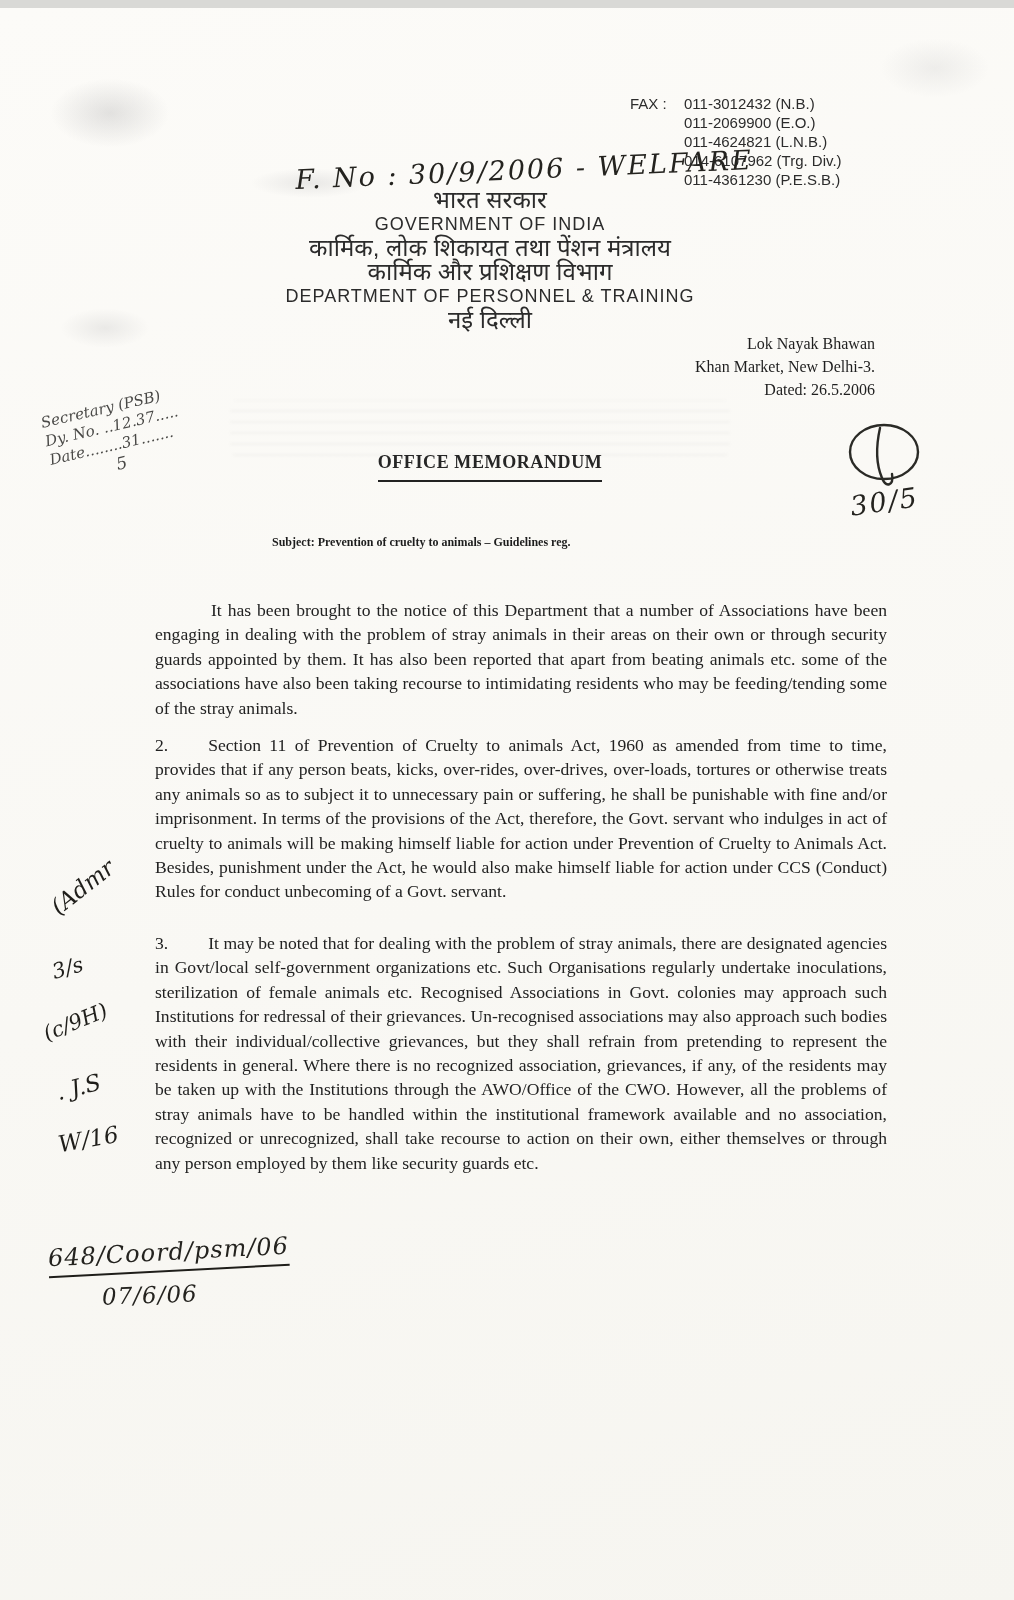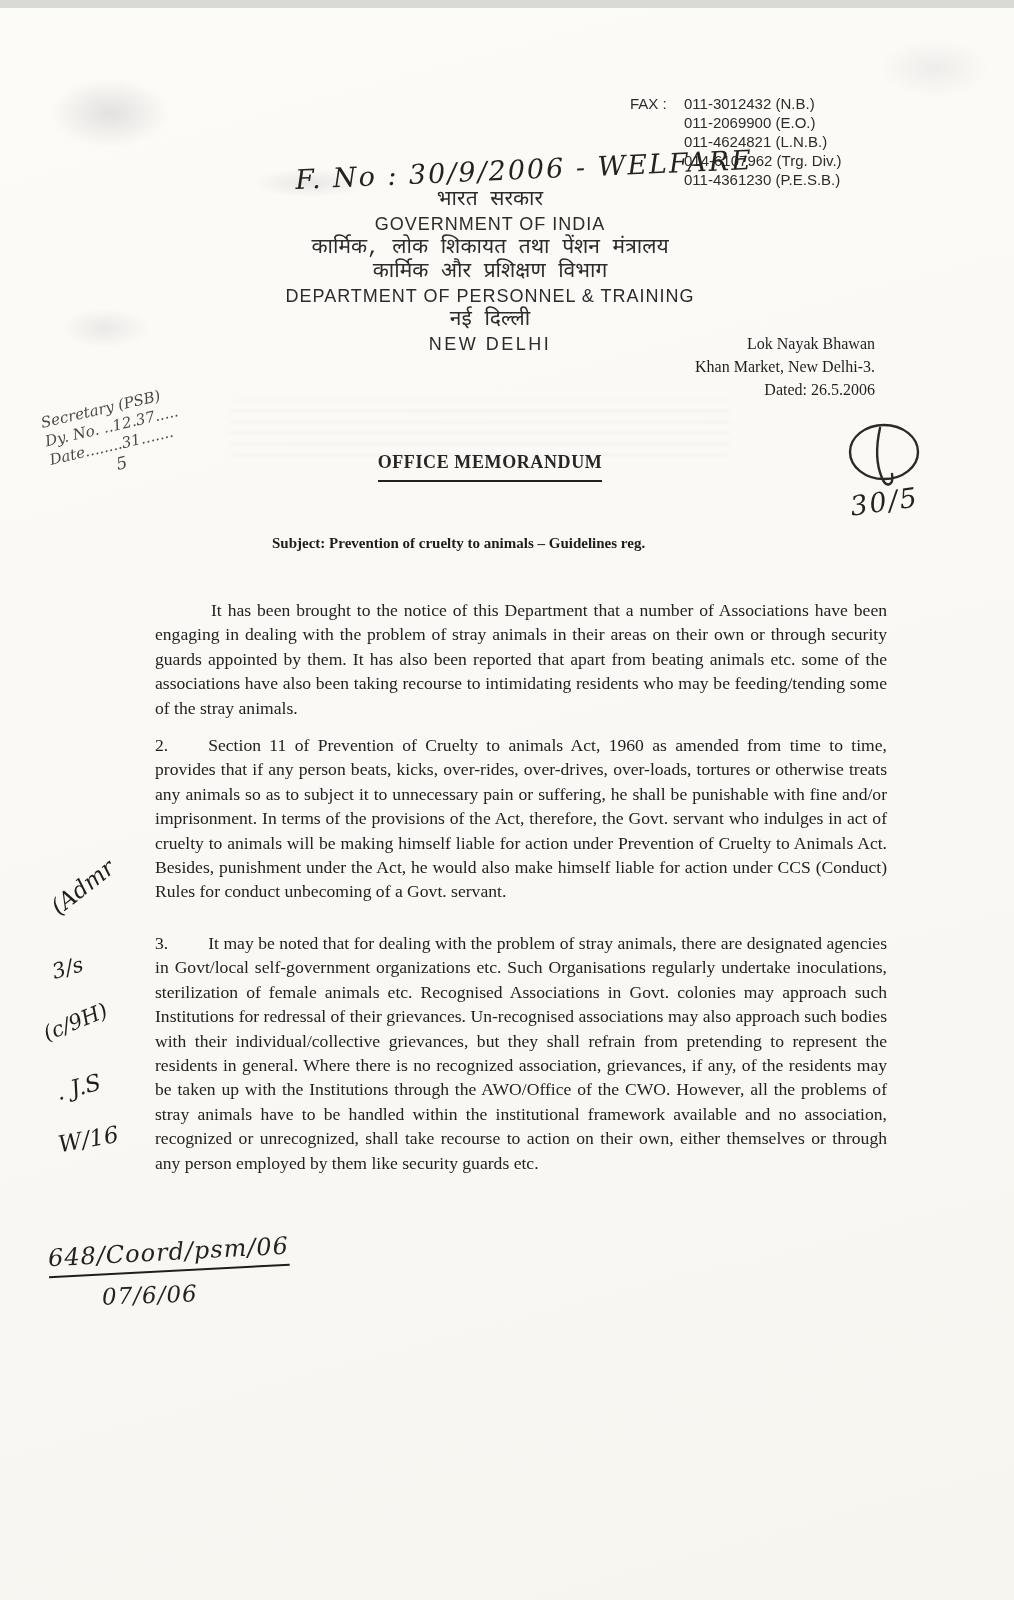--- a/index.html
+++ b/index.html
@@ -38,21 +38,21 @@
     position:absolute;left:295px;top:146px;
     font-size:27px;letter-spacing:2px;
     transform:rotate(-2.5deg);
     white-space:nowrap;
   }
 
   .header{
     position:absolute;left:130px;top:180px;width:720px;
     text-align:center;
   }
-  .h-hi{font-family:Liberation Mono, monospace;font-size:21px;line-height:24px;color:#2b2b2b;}
+  .h-hi{font-family:Liberation Sans, sans-serif;font-size:24px;line-height:24px;color:#2b2b2b;}
   .h-en{font-family:"Liberation Sans", sans-serif;font-size:18px;line-height:24px;letter-spacing:1px;color:#2b2b2b;}
   .h-en.city{letter-spacing:2.5px;}
 
   .address{
     position:absolute;left:595px;top:324px;width:280px;
     text-align:right;font-size:16px;line-height:23px;color:#1f1f1f;
   }
 
   .stamp{
     position:absolute;left:46px;top:390px;
@@ -73,21 +73,21 @@
   }
 
   .sign{position:absolute;left:836px;top:408px;width:100px;height:110px;}
   .sign-date{
     position:absolute;left:850px;top:478px;
     font-size:27px;transform:rotate(-8deg);letter-spacing:2px;
   }
 
   .subject{
     position:absolute;left:272px;top:527px;width:560px;
-    font-weight:bold;font-size:15px;color:#1d1d1d;
+    font-weight:bold;font-size:12px;color:#1d1d1d;
   }
 
   .body-text{
     position:absolute;left:155px;width:732px;
     font-size:17.6px;line-height:24.4px;
     text-align:justify;color:#222;
   }
   .para1{top:590px;text-indent:56px;}
   .para2{top:725px;}
   .para3{top:923px;}
@@ -152,21 +152,20 @@
 
   <div class="hand fileno">F. No : 30/9/2006 - WELFARE</div>
 
   <div class="header">
     <div class="h-hi">भारत सरकार</div>
     <div class="h-en">GOVERNMENT OF INDIA</div>
     <div class="h-hi">कार्मिक, लोक शिकायत तथा पेंशन मंत्रालय</div>
     <div class="h-hi">कार्मिक और प्रशिक्षण विभाग</div>
     <div class="h-en">DEPARTMENT OF PERSONNEL &amp; TRAINING</div>
     <div class="h-hi">नई दिल्ली</div>
-    <div class="h-en city">NEW DELHI</div>
   </div>
 
   <div class="address">
     <div>Lok Nayak Bhawan</div>
     <div>Khan Market, New Delhi-3.</div>
     <div>Dated: 26.5.2006</div>
   </div>
 
   <div class="stamp hand">
     <div>Secretary (PSB)</div>

